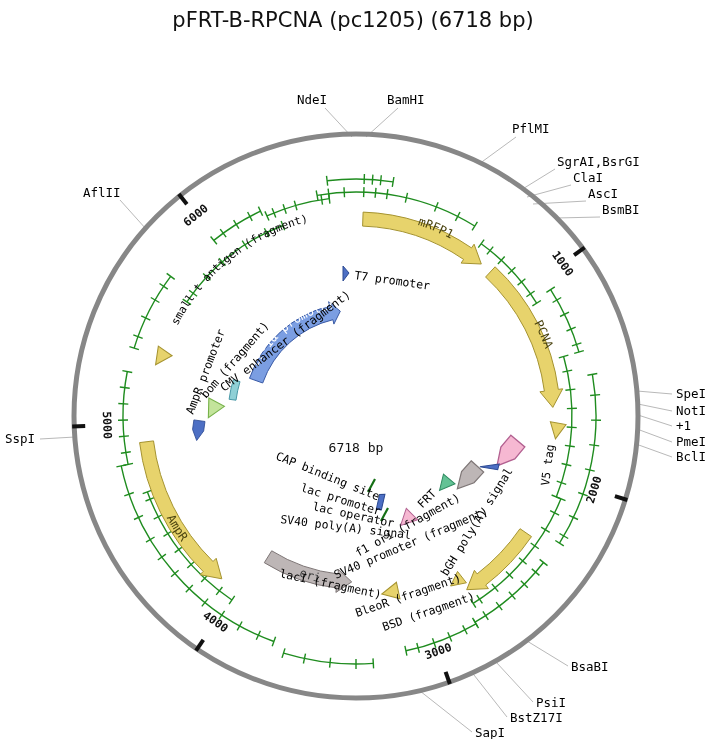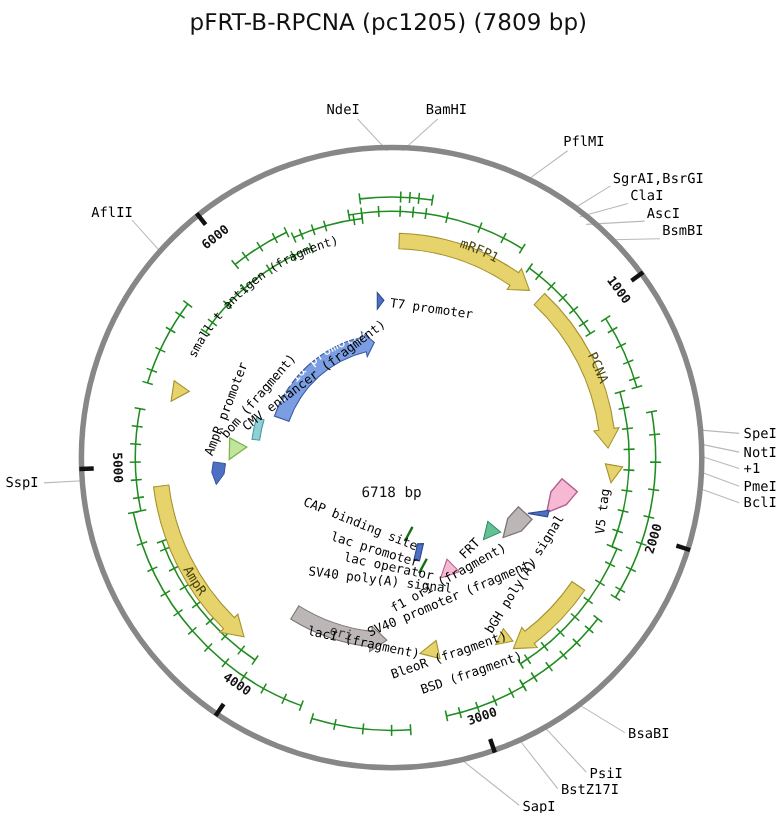--- a/index.html
+++ b/index.html
@@ -5,21 +5,21 @@
   html,body{margin:0;padding:0;background:#ffffff;}
   body{width:706px;height:739px;position:relative;font-family:"DejaVu Sans",sans-serif;overflow:hidden;}
   .title{position:absolute;top:8px;left:0;width:706px;text-align:center;
          font-size:21px;font-weight:400;color:#111;letter-spacing:0px;}
   svg{position:absolute;top:0;left:0;}
   text{user-select:none;}
 </style>
 </head>
 <body>
 
-<div class="title">pFRT-B-RPCNA (pc1205) (7809 bp)</div>
+<div class="title">pFRT-B-RPCNA (pc1205) (6718 bp)</div>
 <svg id="map" width="706" height="739" viewBox="0 0 706 739">
     <defs>
       <path id="tp-mrfp1" d="M 390.9 218.1 A 201 201 0 0 1 474.1 253.4" fill="none"></path>
       <path id="tp-pcna" d="M 520.6 300.7 A 201 201 0 0 1 552.6 374.2" fill="none"></path>
       <path id="tp-ampr" d="M 158.1 500 A 215 215 0 0 0 193.7 557.1" fill="none"></path>
       <path id="tp-ef1a" d="M 257.1 367.8 A 110 110 0 0 1 336.9 307.7" fill="none"></path>
       <path id="tp-ori" d="M 281.5 568.8 A 170 170 0 0 0 338.2 585.1" fill="none"></path>
       <path id="cp-smallt" d="M 171.9 337.9 A 200 200 0 0 1 321.3 219" fill="none"></path>
     </defs>
     <line x1="325" y1="108" x2="352" y2="137" stroke="#b9b9b9" stroke-width="1"></line>

